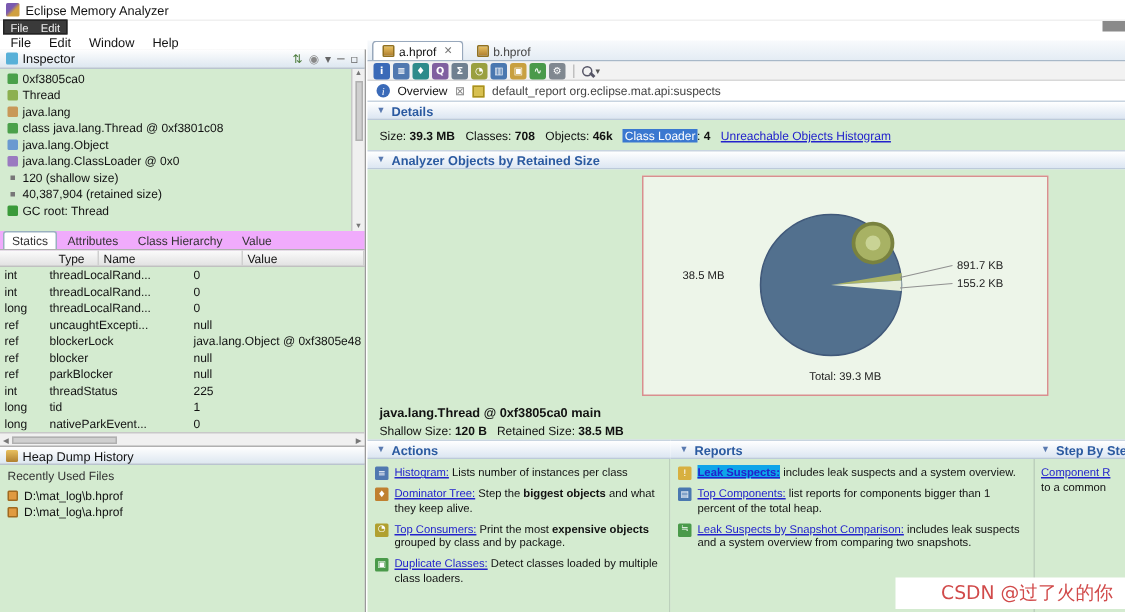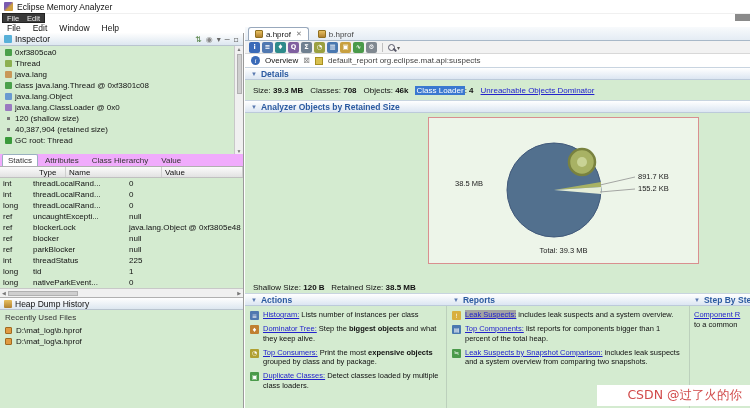--- a/index.html
+++ b/index.html
@@ -106,21 +106,21 @@
     border-right:1px solid #bcd0bc; padding:4px 5px; font-size:7.5px; line-height:1.3; }
   .reports-header { top:293px; left:447px; width:243px; }
   .reports-body  { position:absolute; top:306px; left:447px; width:243px; bottom:0; background:#d4ebd0;
     border-right:1px solid #bcd0bc; padding:4px 5px; font-size:7.5px; line-height:1.3; }
   .step-header { top:293px; left:690px; right:0; padding-left:4px; }
   .step-body { position:absolute; top:306px; left:690px; right:0; bottom:0; background:#d4ebd0; padding:4px 4px; font-size:7.5px; line-height:1.3; }
   .item { display:flex; gap:4px; margin-bottom:4px; }
   .itico { width:9px; height:9px; flex:none; margin-top:1px; border-radius:1px; display:flex; align-items:center;
     justify-content:center; color:#fff; font-size:6px; font-family:"DejaVu Sans",sans-serif;}
   .txt { flex:1; }
-  .hl-yellow { background:#a3a3a3; }
+  .hl-yellow { background:#0ea5e9;font-weight:bold; }
 
   .watermark { position:absolute; right:0; bottom:2px; background:#fff; padding:2px 8px 2px 30px;
     color:#d14a4a; font-size:12.5px; z-index:9; font-family:"DejaVu Sans",sans-serif; }
 </style>
 </head>
 <body>
 
 <div class="titlebar">
   <span class="app-icon"></span>
   <span>Eclipse Memory Analyzer</span>
@@ -325,21 +325,21 @@
 
 <div class="sec-header details-header">
   <span class="sec-arrow">▼</span>
   <span class="sec-title">Details</span>
 </div>
 <div class="details-body">
   <span><span>Size:</span> <b>39.3 MB</b></span>
   <span><span>Classes:</span> <b>708</b></span>
   <span><span>Objects:</span> <b>46k</b></span>
   <span><span class="selected">Class Loader</span><span>:</span> <b>4</b></span>
-  <a class="linkb">Unreachable Objects Dominator</a>
+  <a class="linkb">Unreachable Objects Histogram</a>
 </div>
 
 <div class="sec-header biggest-header">
   <span class="sec-arrow">▼</span>
   <span class="sec-title">Analyzer Objects by Retained Size</span>
 </div>
 <div class="biggest-body">
   <div class="chart-box">
     <svg width="269" height="145" viewBox="0 0 269 145">
       <circle cx="125" cy="72" r="47" fill="#52708e" stroke="#41597a" stroke-width="1"></circle>
@@ -348,20 +348,21 @@
       <circle cx="153" cy="44" r="13" fill="#a8b264" stroke="#79823f" stroke-width="2.5"></circle>
       <circle cx="153" cy="44" r="5" fill="#c9d395"></circle>
       <line x1="171" y1="67" x2="206" y2="59" stroke="#909090" stroke-width="0.8"></line>
       <line x1="171" y1="74" x2="206" y2="71" stroke="#909090" stroke-width="0.8"></line>
     </svg>
     <span class="chart-lbl lbl-big">38.5 MB</span>
     <span class="chart-lbl lbl-mid">891.7 KB</span>
     <span class="chart-lbl lbl-small">155.2 KB</span>
     <span class="chart-lbl lbl-total">Total: 39.3 MB</span>
   </div>
+  <div class="obj-line">java.lang.Thread @ 0xf3805ca0 main</div>
   <div class="size-line">
     <span>Shallow Size:</span>
     <b>120 B</b>&nbsp;&nbsp;
     <span>Retained Size:</span>
     <b>38.5 MB</b>
   </div>
 </div>
 
 <div class="sec-header actions-header">
   <span class="sec-arrow">▼</span>

